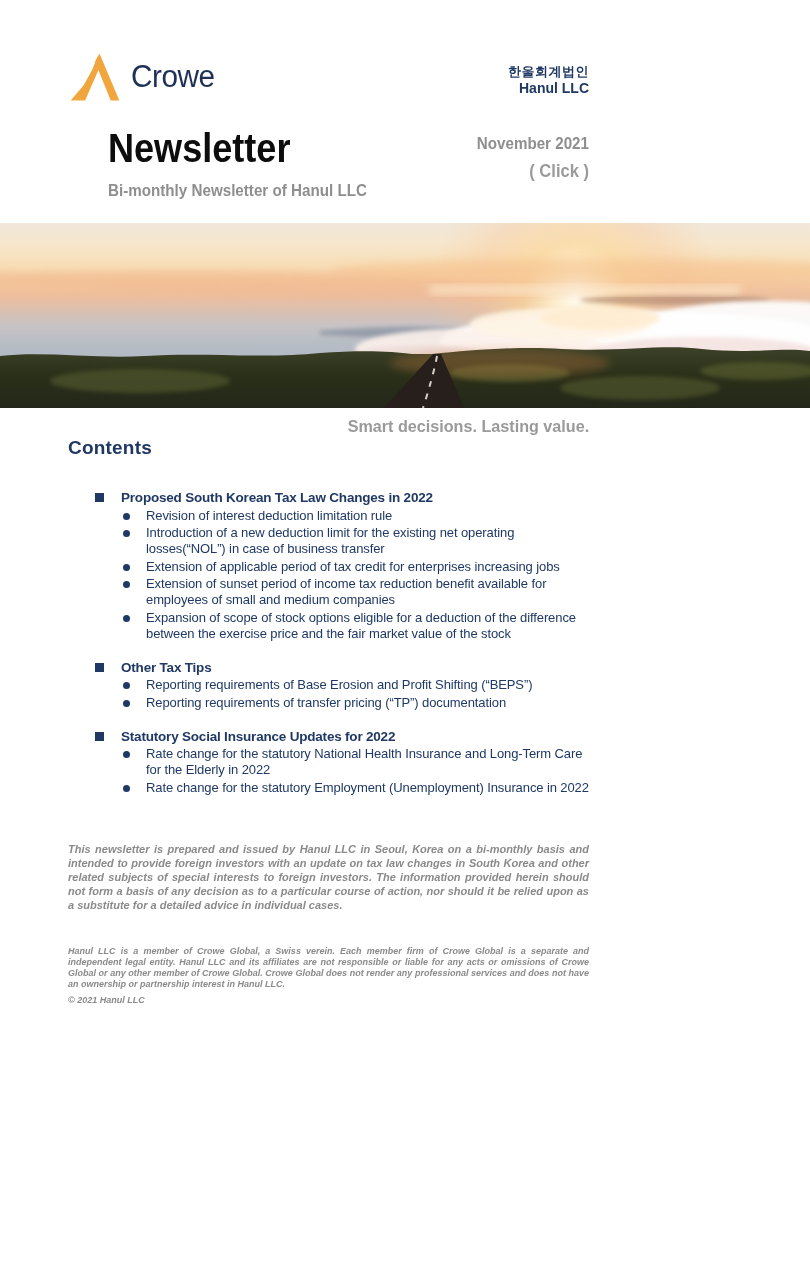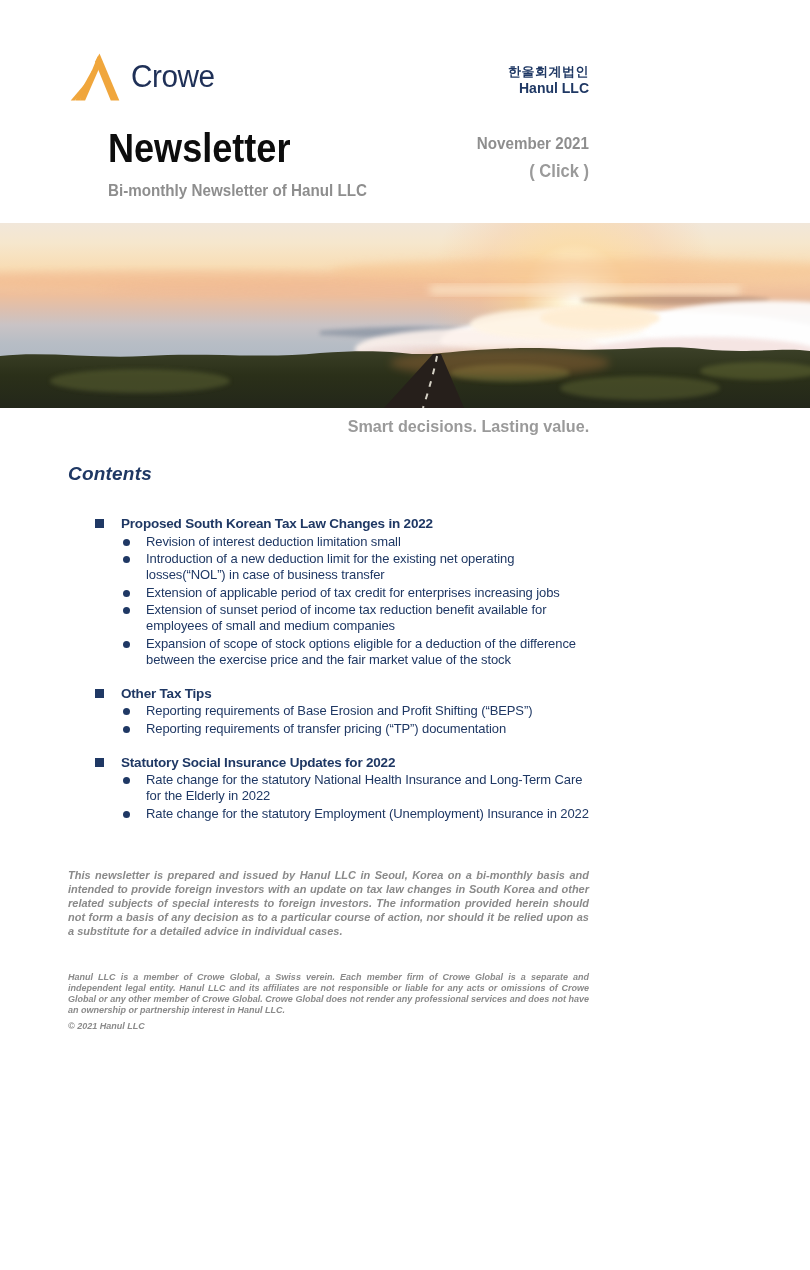--- a/index.html
+++ b/index.html
@@ -43,22 +43,22 @@
         #f1e7da 0px,#f6e7cd 20px,#f8ddb5 44px,#f4c9a0 60px,#eebf9c 72px,
         #ddbfae 86px,#c9c3c5 102px,#b7bdc5 120px,#afb8c3 142px,#a9b3bf 185px);}
   .hero svg{position:absolute;left:0;top:0;}
 
   
   .tagline{text-align:right;padding:9px 75px 0 8px;font-size:17px;font-weight:bold;color:#9a9a9a;}
   .tagline span{display:inline-block;transform:scaleX(0.95);transform-origin:100% 50%;}
 
   
   .contents{padding:0 75px 0 68px;}
-  .contents-heading{font-size:19px;font-weight:bold;font-style:italic;color:#1f3864;
-    margin-top:26px;letter-spacing:0.2px;}
+  .contents-heading{font-size:19px;font-weight:bold;color:#1f3864;
+    letter-spacing:0.2px;}
   .toc{margin-top:31px;}
   .toc-section{margin-bottom:18px;}
   .sec-head{display:flex;align-items:flex-start;padding-left:27px;}
   .sq-bullet{width:9px;height:9px;background:#1f3864;flex:0 0 9px;margin-top:3px;}
   .sec-title{font-size:13.5px;font-weight:bold;color:#1f3864;margin-left:17px;
     letter-spacing:-0.2px;line-height:16px;}
   .toc-item{display:flex;align-items:flex-start;padding-left:55px;margin-top:1.5px;}
   .dot-bullet{width:7px;height:7px;border-radius:50%;background:#1f3864;flex:0 0 7px;margin-top:5px;}
   .item-text{font-size:13px;color:#1f3864;margin-left:16px;line-height:16px;
     letter-spacing:-0.1px;max-width:558px;}
@@ -162,21 +162,21 @@
 
     <div class="toc">
 
       <div class="toc-section">
         <div class="sec-head">
           <span class="sq-bullet"></span>
           <span class="sec-title">Proposed South Korean Tax Law Changes in 2022</span>
         </div>
         <div class="toc-item">
           <span class="dot-bullet"></span>
-          <span class="item-text">Revision of interest deduction limitation small</span>
+          <span class="item-text">Revision of interest deduction limitation rule</span>
         </div>
         <div class="toc-item">
           <span class="dot-bullet"></span>
           <span class="item-text">Introduction of a new deduction limit for the existing net operating losses(“NOL”) in case of business transfer</span>
         </div>
         <div class="toc-item">
           <span class="dot-bullet"></span>
           <span class="item-text">Extension of applicable period of tax credit for enterprises increasing jobs</span>
         </div>
         <div class="toc-item">

